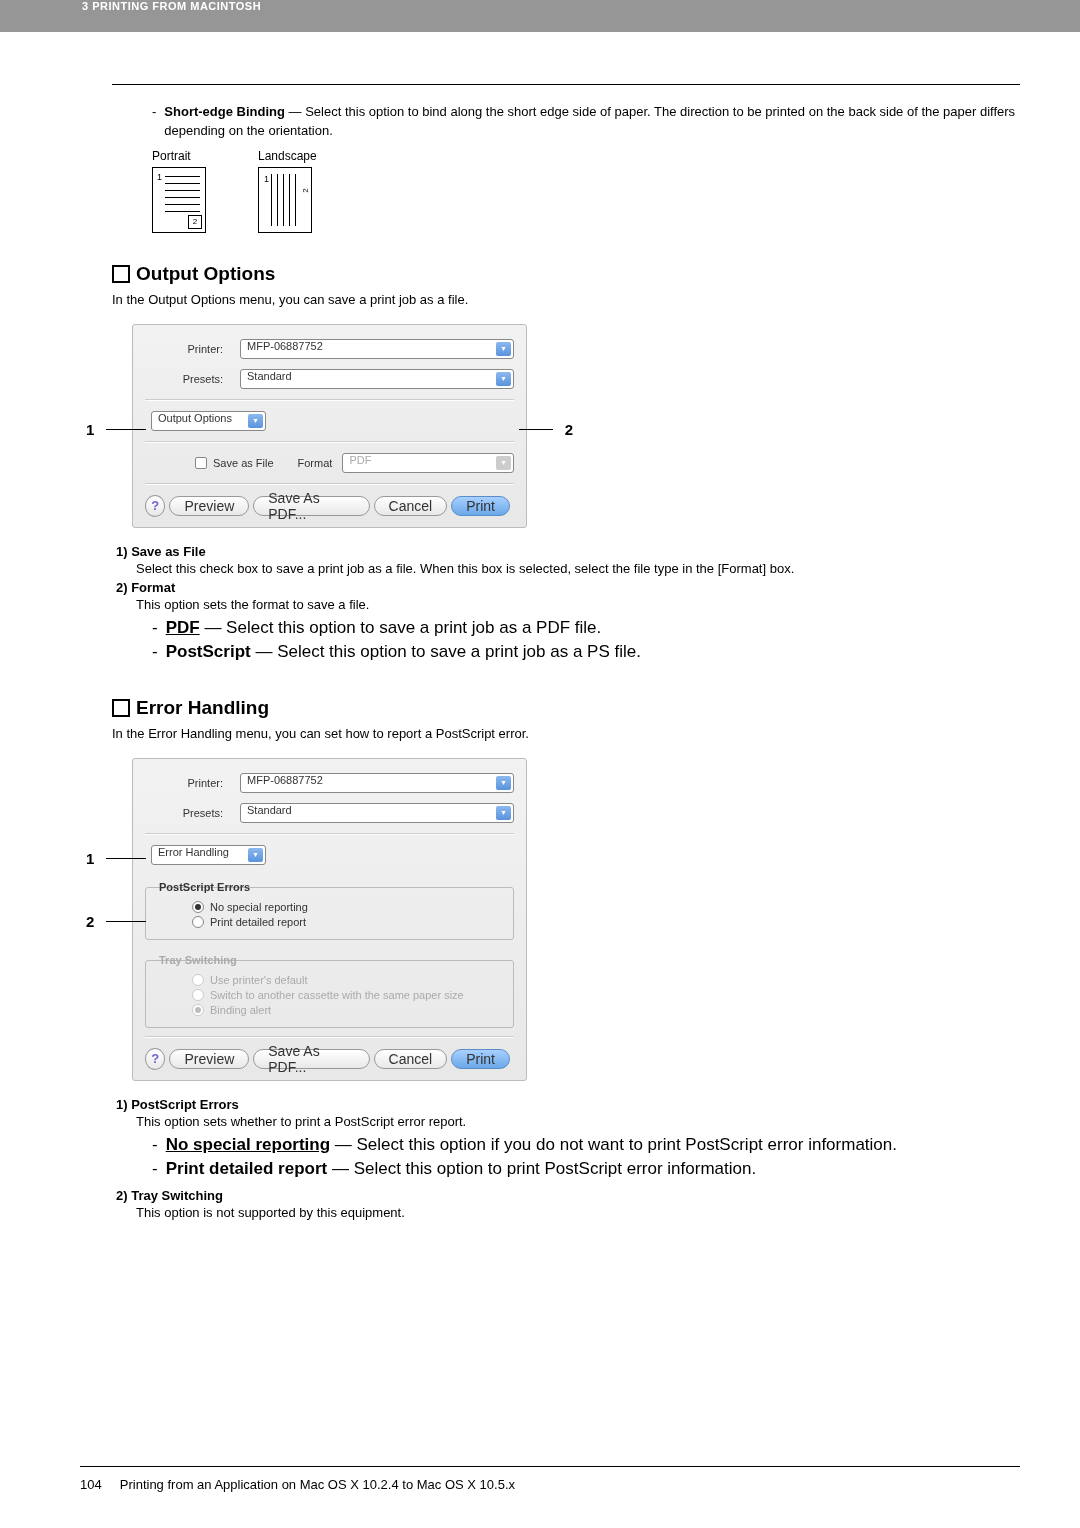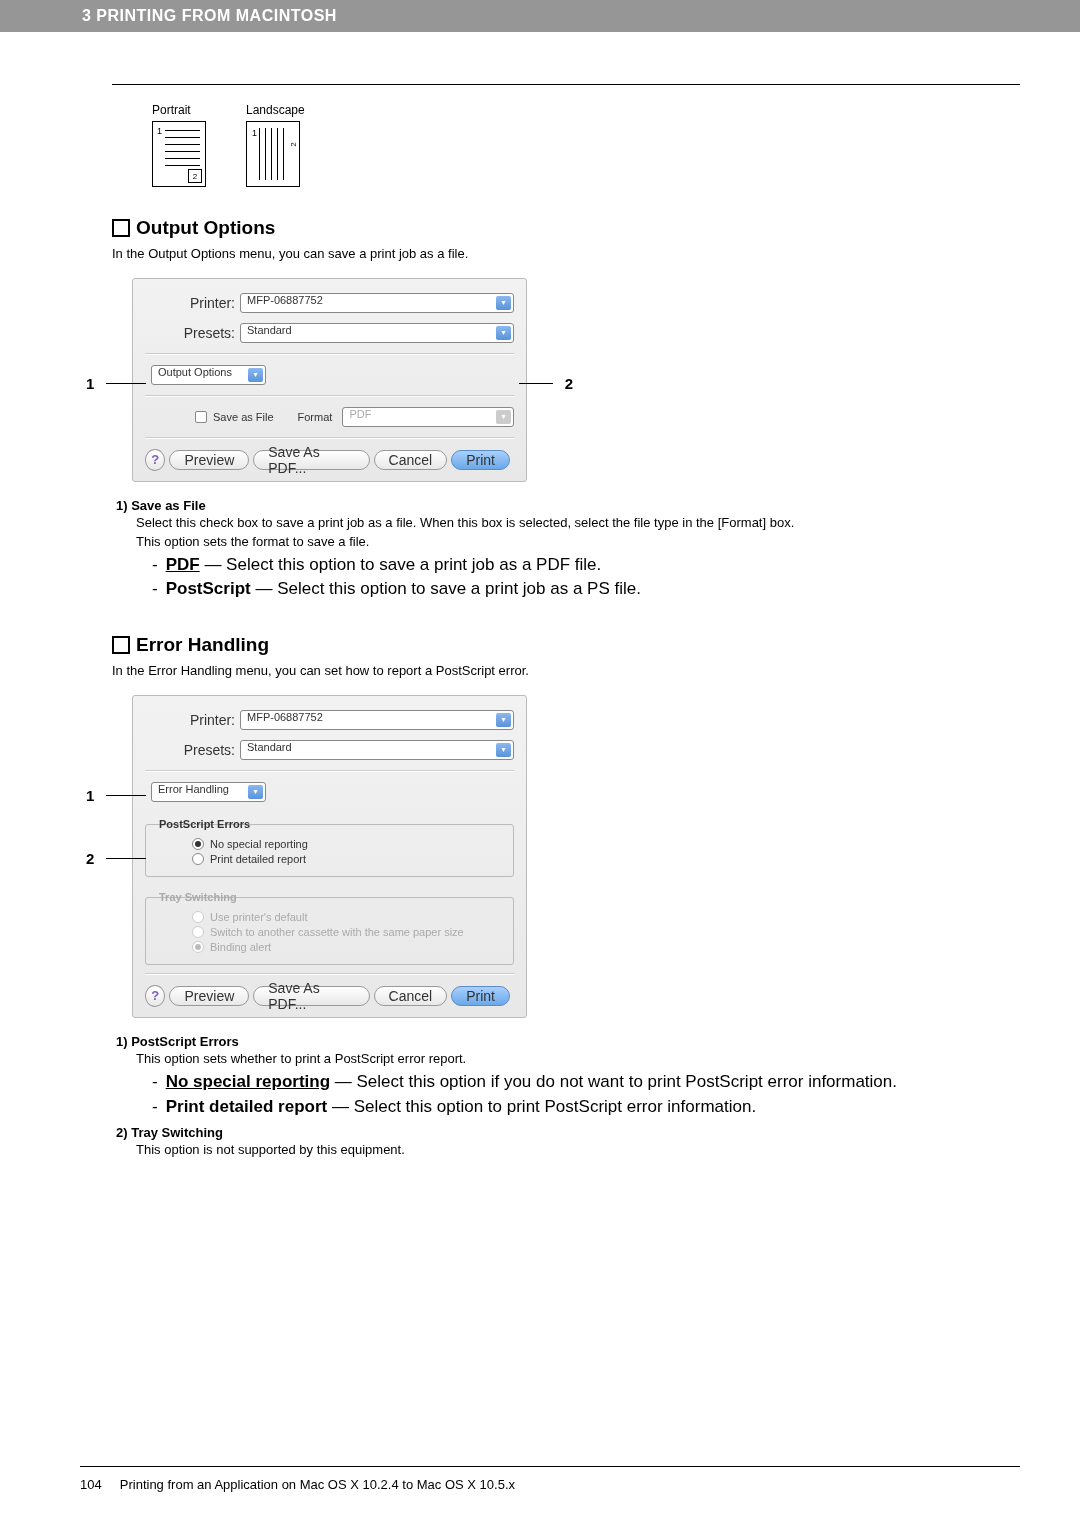--- a/index.html
+++ b/index.html
@@ -1,43 +1,43 @@
 <!DOCTYPE html>
 <html><head>
 <meta charset="utf-8">
 <style>
 * { margin: 0; padding: 0; box-sizing: border-box; }
 body { font-family: Arial, Helvetica, sans-serif; background: #fff; color: #000; }
 .page { width: 1080px; height: 1528px; position: relative; background: #fff; }
-.header-bar { background: #969696; color: #fff; height: 32px; display: flex; align-items: center; padding-left: 82px; font-size: 16px; font-weight: bold; letter-spacing: 0.5px; }
+.header-bar { background: #969696; color: #fff; height: 32px; display: flex; padding-left: 82px; font-size: 11px; font-weight: bold; letter-spacing: 0.5px; }
 .content { padding: 52px 60px 0 112px; }
 .hr-top { border: none; border-top: 1px solid #000; margin-bottom: 18px; }
 .body-text { font-size: 13px; line-height: 1.45; margin-bottom: 4px; }
 .indent-1 { padding-left: 40px; }
 .dash-item { display: flex; }
 .dash-item::before { content: "-"; margin-right: 8px; flex-shrink: 0; }
 .bold { font-weight: bold; }
-.binding-illus { display: flex; gap: 40px; padding-left: 40px; margin-top: 8px; margin-bottom: 30px; }
+.binding-illus { display: flex; gap: 52px; padding-left: 40px; margin-top: 8px; margin-bottom: 30px; }
 .illus-block { font-size: 12px; }
 .illus-label { margin-bottom: 4px; }
 .illus-box { border: 1px solid #000; width: 54px; height: 66px; position: relative; background: #fff; }
 .illus-portrait::before { content: "1"; position: absolute; top: 4px; left: 4px; font-size: 9px; }
 .illus-portrait .lines { position: absolute; top: 8px; left: 12px; right: 5px; bottom: 20px; background: repeating-linear-gradient(to bottom, #000 0 1px, transparent 1px 7px); }
 .illus-portrait .corner { position: absolute; bottom: 3px; right: 3px; width: 14px; height: 14px; border: 1px solid #000; font-size: 8px; display: flex; align-items: center; justify-content: center; transform: rotate(0deg); }
 .illus-landscape::before { content: "1"; position: absolute; top: 6px; left: 5px; font-size: 9px; }
 .illus-landscape .lines { position: absolute; top: 6px; left: 12px; right: 12px; bottom: 6px; background: repeating-linear-gradient(to right, #000 0 1px, transparent 1px 6px); }
 .illus-landscape .corner { position: absolute; top: 18px; right: 4px; font-size: 8px; transform: rotate(-90deg); }
 .section-heading { font-size: 19px; font-weight: bold; margin-bottom: 6px; display: flex; align-items: center; gap: 6px; }
 .section-heading::before { content: ""; display: inline-block; width: 14px; height: 14px; border: 2px solid #000; }
 .dialog-wrap { display: flex; align-items: center; margin: 14px 0 16px 0; padding-left: 20px; }
 .callout-num { font-size: 15px; font-weight: bold; width: 20px; }
 .callout-line { border-top: 1px solid #000; flex-shrink: 0; }
 .dialog { width: 395px; background: linear-gradient(#f2f2f2, #e8e8e8); border: 1px solid #bbb; border-radius: 3px; padding: 14px 12px 10px; font-size: 11px; color: #333; }
 .drow { display: flex; align-items: center; margin-bottom: 10px; }
-.dlabel { width: 95px; text-align: right; padding-right: 5px; font-size: 14px; }
+.dlabel { width: 95px; text-align: right; padding-right: 17px; font-size: 11px; }
 .dselect { background: #fff; border: 1px solid #888; border-radius: 3px; height: 20px; display: flex; align-items: flex-start; padding: 0 20px 0 6px; position: relative; flex: 1; font-size: 11px; }
 .dselect.small { flex: none; width: 115px; }
 .dselect.wide { width: 200px; }
 .dselect .arrow { position: absolute; right: 2px; top: 2px; bottom: 2px; width: 15px; background: linear-gradient(#8bb8f0, #5a93db); border-radius: 2px; display: flex; align-items: center; justify-content: center; color: #fff; font-size: 8px; }
 .dselect.disabled { color: #aaa; }
 .dselect.disabled .arrow { background: #ccc; }
 .dhr { border: none; border-top: 1px solid #ccc; border-bottom: 1px solid #fff; margin: 6px 0 10px; }
 .checkbox { width: 12px; height: 12px; border: 1px solid #888; background: #fff; border-radius: 2px; margin-right: 6px; }
 .radio { width: 12px; height: 12px; border: 1px solid #888; background: #fff; border-radius: 50%; margin-right: 6px; display: inline-flex; align-items: center; justify-content: center; flex-shrink: 0; }
 .radio.checked::after { content: ""; width: 6px; height: 6px; background: #333; border-radius: 50%; }
@@ -63,20 +63,23 @@
 <body>
 
 <div class="page">
   <div class="header-bar">
     <span>3 PRINTING FROM MACINTOSH</span>
   </div>
 
   <div class="content">
     <hr class="hr-top">
 
+    <div class="body-text indent-1 dash-item">
+      <span><span class="bold">Short-edge Binding</span><span> — Select this option to bind along the short edge side of paper. The direction to be printed on the back side of the paper differs depending on the orientation.</span></span>
+    </div>
 
     <div class="binding-illus">
       <div class="illus-block">
         <div class="illus-label">Portrait</div>
         <div class="illus-box illus-portrait">
           <div class="lines"></div>
           <div class="corner">2</div>
         </div>
       </div>
       <div class="illus-block">
@@ -143,20 +146,21 @@
             <div class="spacer"></div>
             <div class="dbtn">Cancel</div>
             <div class="dbtn primary">Print</div>
           </div>
         </div>
       </div>
     </div>
 
     <div class="list-item-head">1)  Save as File</div>
     <div class="list-item-body">Select this check box to save a print job as a file. When this box is selected, select the file type in the [Format] box.</div>
+    <div class="list-item-head">2)  Format</div>
     <div class="list-item-body">This option sets the format to save a file.</div>
     <div class="sub-dash dash-item">
       <span><span class="bold underline">PDF</span><span> — Select this option to save a print job as a PDF file.</span></span>
     </div>
     <div class="sub-dash dash-item">
       <span><span class="bold">PostScript</span><span> — Select this option to save a print job as a PS file.</span></span>
     </div>
 
     <div class="section-heading" style="margin-top:32px;">
       <span>Error Handling</span>

